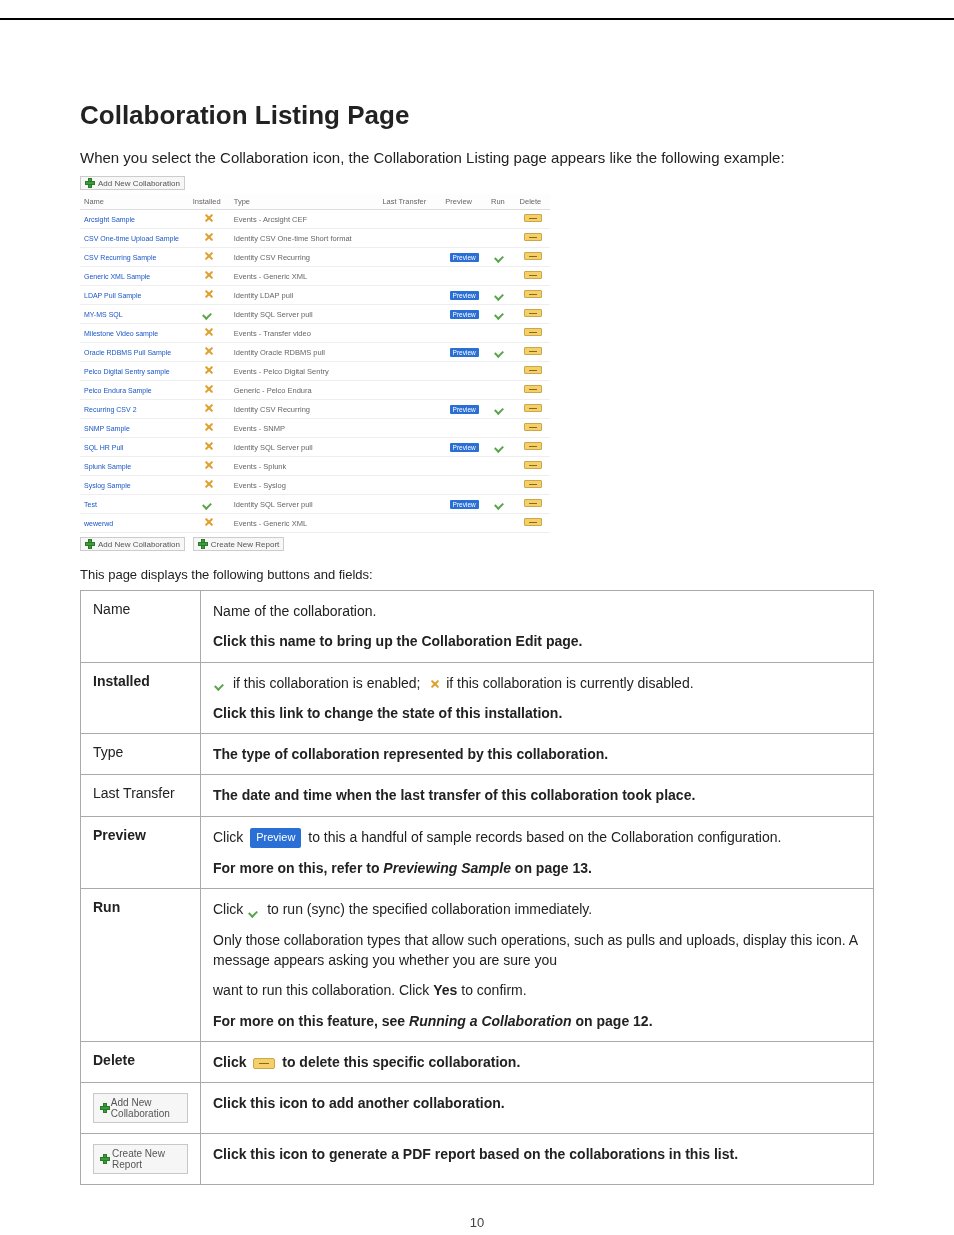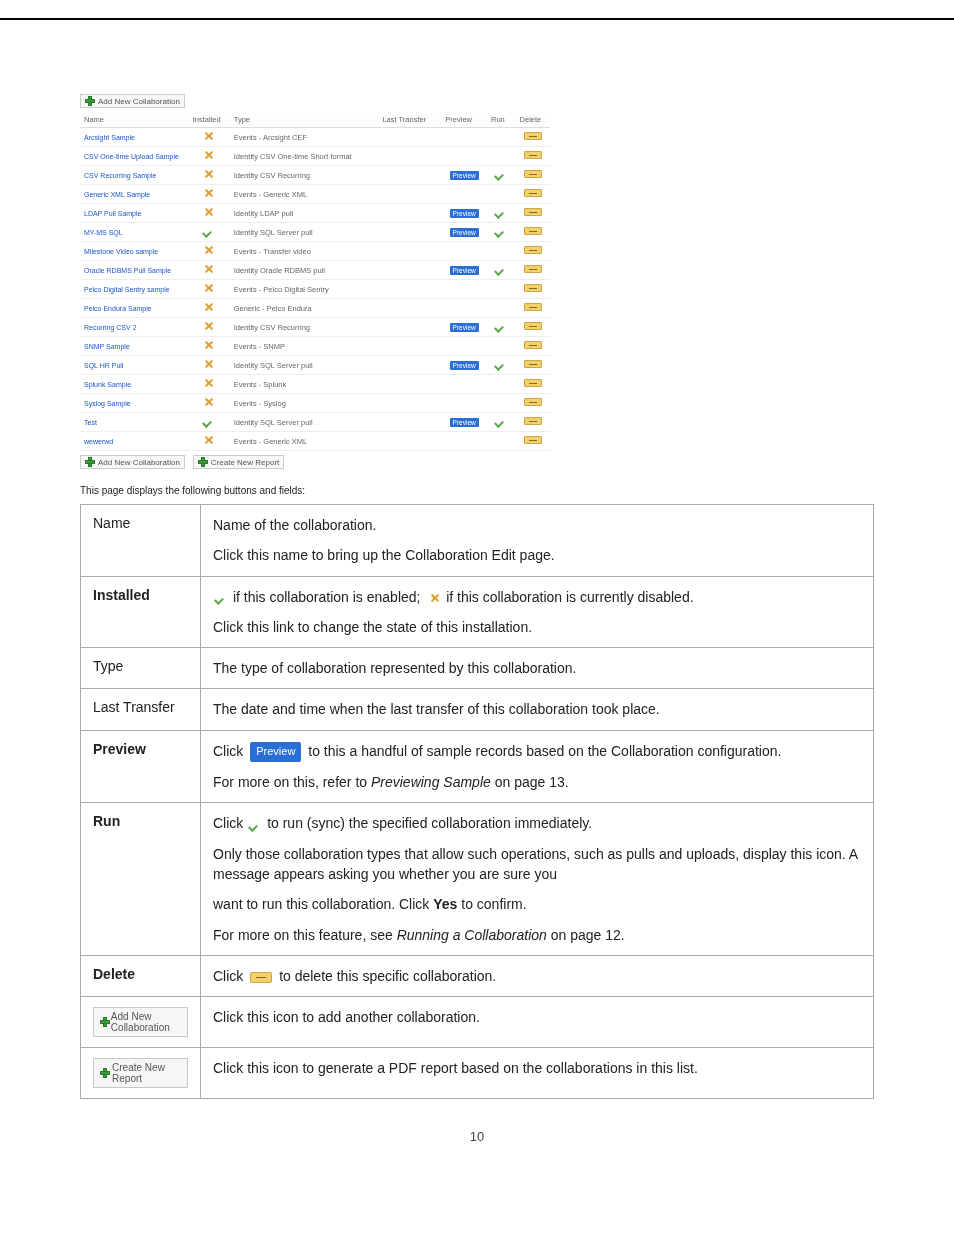--- a/index.html
+++ b/index.html
@@ -100,37 +100,37 @@
     transform:rotate(45deg);
   }
   .preview-btn-sm {
     display:inline-block;background:#2a6fd6;color:#fff;font-size:6.5px;padding:1px 3px;border-radius:1px;
   }
   .delete-btn-sm {
     display:inline-block;width:18px;height:8px;background:#f4cf6a;border:1px solid #caa84a;border-radius:1px;position:relative;
   }
   .delete-btn-sm::after{content:"";position:absolute;left:4px;top:3px;width:8px;height:1px;background:#8a6a1a;}
   .footer-btns{ margin-top:4px; display:flex; gap:8px;}
-  .desc-text { font-size: 10px; margin: 12px 0 8px 0; }
+  .desc-text { font-size: 13px; margin: 12px 0 8px 0; }
   table.fields {
     width: 100%;
     border-collapse: collapse;
     font-size: 14px;
   }
   table.fields td, table.fields th {
     border: 1px solid #aaa;
     padding: 10px 12px;
     vertical-align: top;
     text-align: left;
     font-weight: normal;
   }
   table.fields td.label-col { width: 120px; }
   table.fields td.label-col.bold { font-weight: bold; }
   table.fields td p { margin: 0 0 10px 0; line-height:1.45; }
-  table.fields td p:last-child { margin-bottom: 0; }
+  table.fields td p:last-child { margin-bottom: 0; font-weight: bold; }
   .inline-check, .inline-x {
     display:inline-block;vertical-align:middle;margin:0 2px;
   }
   .preview-btn-inline {
     display:inline-block;background:#2a6fd6;color:#fff;font-size:11px;padding:2px 6px;border-radius:2px;vertical-align:middle;margin:0 3px;
   }
   .delete-btn-inline {
     display:inline-block;width:22px;height:11px;background:#f4cf6a;border:1px solid #caa84a;border-radius:2px;vertical-align:middle;margin:0 3px;position:relative;
   }
   .delete-btn-inline::after{content:"";position:absolute;left:5px;top:4px;width:10px;height:1.5px;background:#8a6a1a;}
@@ -138,20 +138,22 @@
     display:inline-flex;align-items:center;gap:4px;border:1px solid #c8c8c8;background:#f6f6f6;padding:3px 6px;font-size:10px;color:#555;
   }
   em.ref { font-style: italic; }
   .pagenum { text-align:center; font-size:13px; color:#444; margin-top:30px;}
   .bold-inline{font-weight:bold;}
 </style>
 </head>
 <body>
 
 <div class="page">
+  <h1>Collaboration Listing Page</h1>
+  <p class="intro">When you select the Collaboration icon, the Collaboration Listing page appears like the following example:</p>
 
   <div class="screenshot">
     <div class="ss-add-btn">
       <span class="plus-icon"></span>
       <span>Add New Collaboration</span>
     </div>
     <table class="ss-table">
       <thead>
         <tr>
           <th style="width:95px">Name</th>

